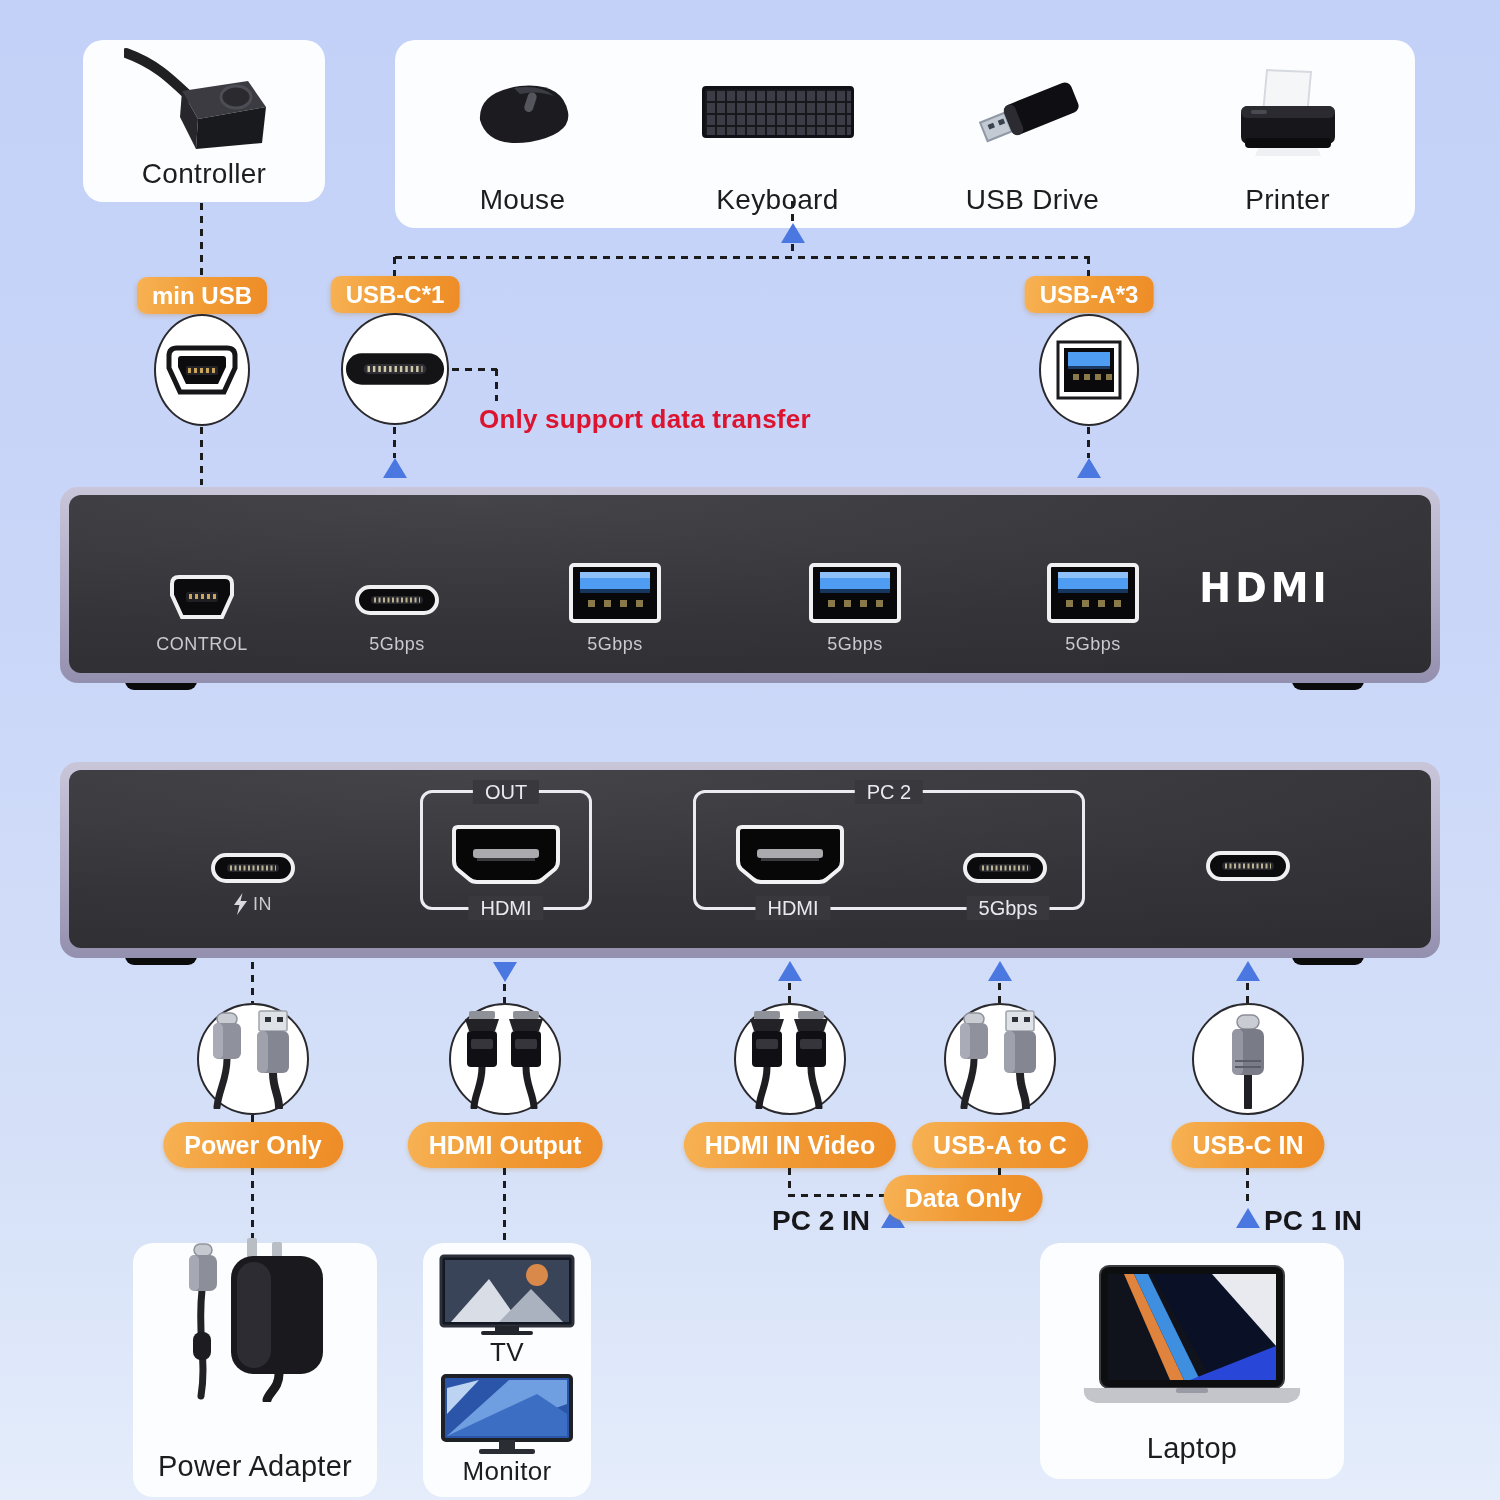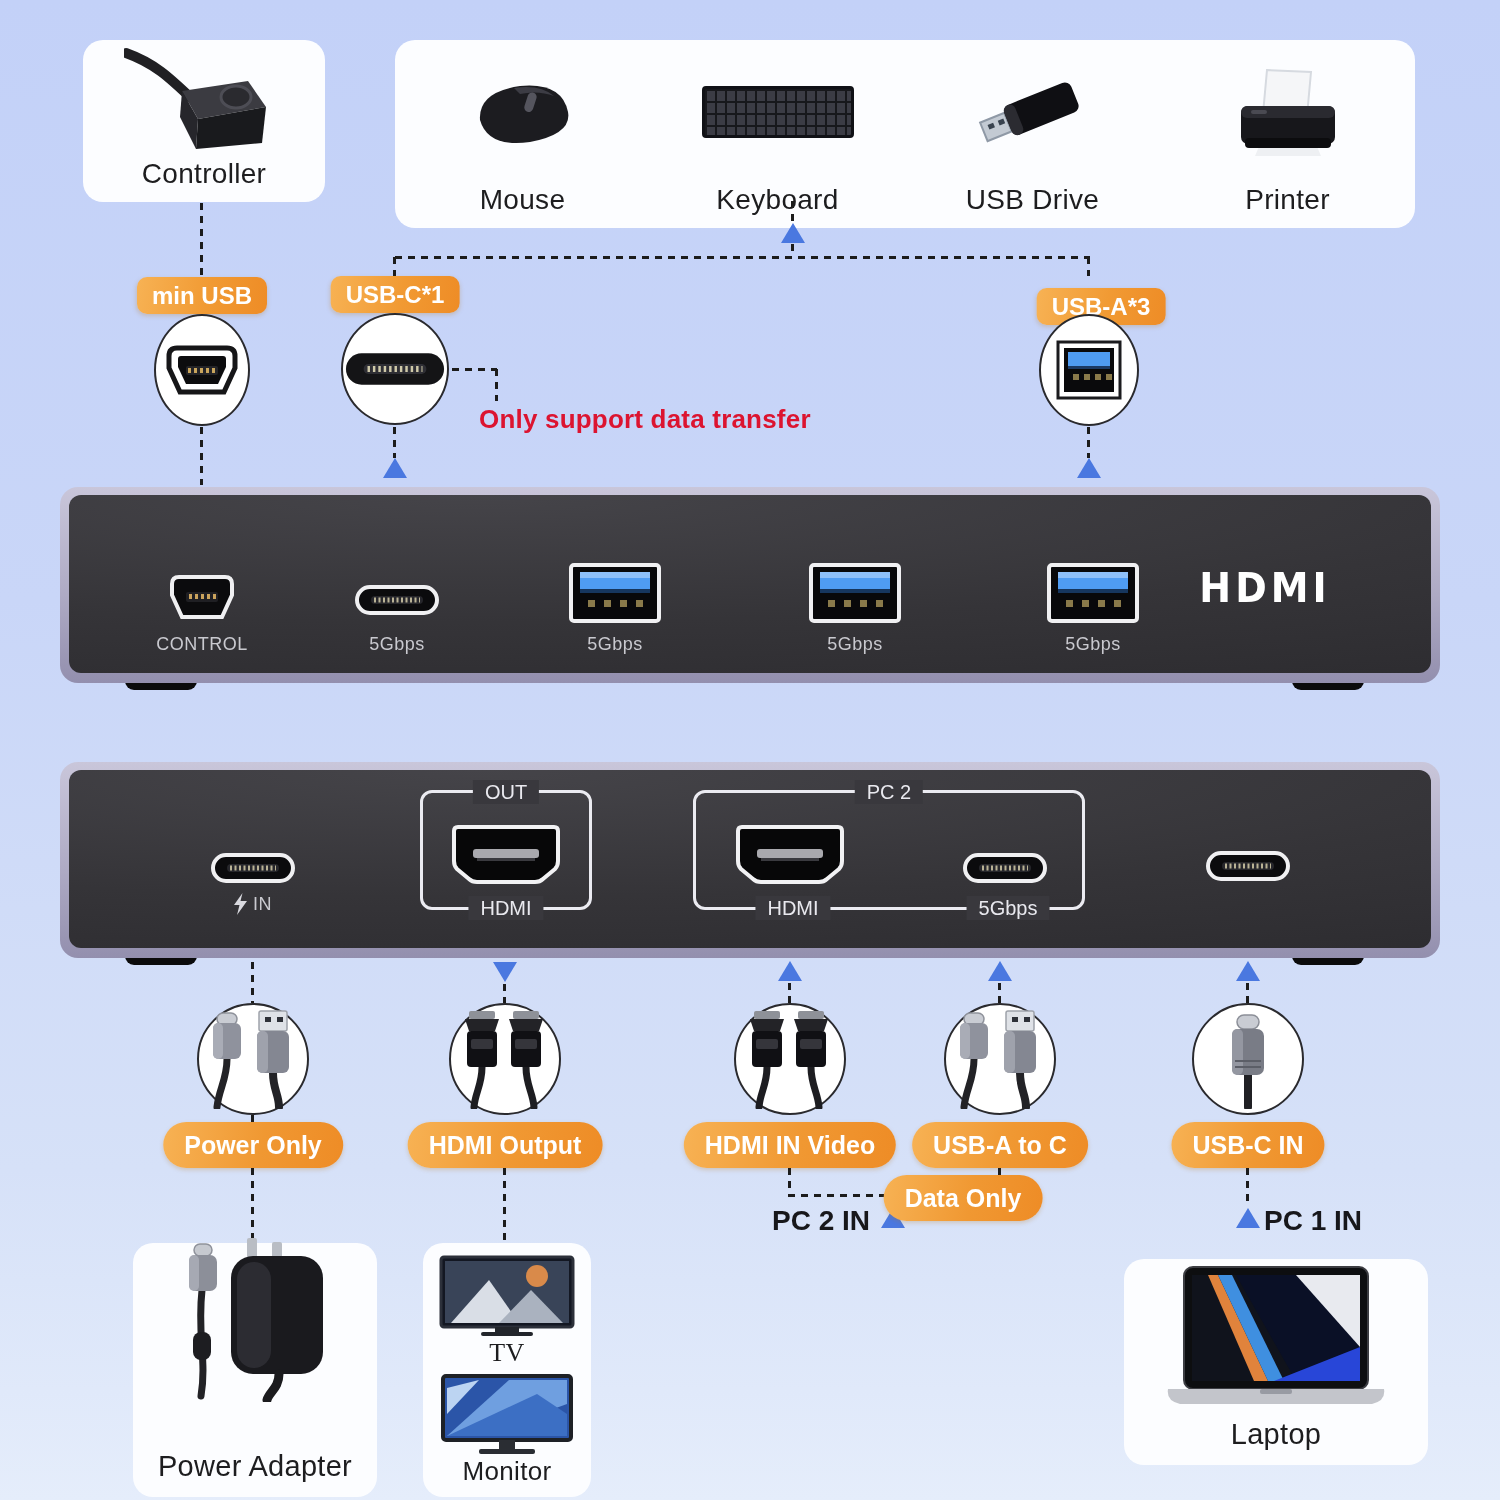--- a/index.html
+++ b/index.html
@@ -108,21 +108,21 @@
   <div class="vdash" style="left:200px;top:203px;height:74px;"></div>
   <div class="vdash" style="left:791px;top:201px;height:22px;"></div>
   <div class="tri-up" style="left:793px;top:223px;"></div>
   <div class="vdash" style="left:791px;top:244px;height:13px;"></div>
   <div class="hdash" style="left:395px;top:256px;width:695px;"></div>
   <div class="vdash" style="left:393px;top:257px;height:19px;"></div>
   <div class="vdash" style="left:1087px;top:257px;height:19px;"></div>
 
   <div class="tag" style="left:202px;top:277px;">min USB</div>
   <div class="tag" style="left:395px;top:276px;">USB-C*1</div>
-  <div class="tag" style="left:1089px;top:288px;margin-left:12px;">USB-A*3</div>
+  <div class="tag" style="left:1089px;top:276px;">USB-A*3</div>
 
   <div class="bubble" style="left:154px;top:314px;width:96px;height:112px;">
     <svg width="74" height="52" viewBox="0 0 74 52">
       <path d="M12 4 H62 Q70 4 70 12 V24 L59 48 H15 L4 24 V12 Q4 4 12 4 Z" fill="#ffffff" stroke="#161618" stroke-width="5"></path>
       <path d="M16 12 H58 Q61 12 61 15 V23 L53 40 H21 L13 23 V15 Q13 12 16 12 Z" fill="#0c0c0e"></path>
       <rect x="21" y="22" width="32" height="9" rx="2" fill="#242428"></rect>
       <rect x="23" y="24" width="3" height="5" fill="#c9a55c"></rect>
         <rect x="29" y="24" width="3" height="5" fill="#c9a55c"></rect>
       <rect x="35" y="24" width="3" height="5" fill="#c9a55c"></rect>
         <rect x="41" y="24" width="3" height="5" fill="#c9a55c"></rect>
@@ -393,36 +393,36 @@
       <svg width="140" height="84" viewBox="0 0 140 84">
         <rect x="4" y="3" width="132" height="70" rx="3" fill="#131722" stroke="#2c303a" stroke-width="3"></rect>
         <rect x="8" y="7" width="124" height="62" fill="#394458"></rect>
         <circle cx="100" cy="22" r="11" fill="#d98a4a"></circle>
         <polygon points="14,69 52,26 82,69" fill="#d9dee6"></polygon>
         <polygon points="62,69 94,36 126,69" fill="#aab2bf"></polygon>
         <rect x="58" y="73" width="24" height="5" fill="#22252b"></rect>
         <rect x="44" y="78" width="52" height="4" rx="2" fill="#22252b"></rect>
       </svg>
     </div>
-    <div class="devlabel" style="font-size:26px;font-family:Liberation Serif, serif;">TV</div>
+    <div class="devlabel" style="font-size:26px;">TV</div>
     <div class="art" style="flex:0 0 auto;padding-top:6px;">
       <svg width="136" height="82" viewBox="0 0 136 82">
         <rect x="4" y="2" width="128" height="64" rx="3" fill="#2b55a8" stroke="#1e2126" stroke-width="4"></rect>
         <polygon points="8,62 70,6 128,6 128,30 40,62" fill="#6f9fe0"></polygon>
         <polygon points="8,62 98,20 128,40 128,62" fill="#3c6fc4"></polygon>
         <polygon points="8,14 40,6 8,40" fill="#bcd4f2"></polygon>
         <rect x="60" y="66" width="16" height="9" fill="#2a2d33"></rect>
         <rect x="40" y="75" width="56" height="5" rx="2" fill="#2a2d33"></rect>
       </svg>
     </div>
     <div class="devlabel" style="font-size:26px;">Monitor</div>
   </div>
 
 
-  <div class="boxcol" style="left:1124px;top:1243px;width:304px;height:206px;margin-top:16px;">
+  <div class="boxcol" style="left:1040px;top:1243px;width:304px;height:236px;">
     <div class="art">
       <svg width="240" height="156" viewBox="0 0 240 156">
         <rect x="28" y="6" width="184" height="122" rx="9" fill="#0d0e10" stroke="#3c3d42" stroke-width="2"></rect>
         <rect x="36" y="14" width="168" height="106" fill="#0a1026"></rect>
         <polygon points="36,14 80,14 140,120 36,120" fill="#10131c"></polygon>
         <polygon points="52,14 62,14 112,120 98,120" fill="#e0833c"></polygon>
         <polygon points="62,14 76,14 128,120 112,120" fill="#3f8fe0"></polygon>
         <polygon points="140,14 204,14 204,86" fill="#e8eaef"></polygon>
         <polygon points="118,120 204,86 204,120" fill="#2846d8"></polygon>
         <path d="M12 128 H228 Q230 140 216 143 H24 Q10 140 12 128 Z" fill="#c3c5cb"></path>

